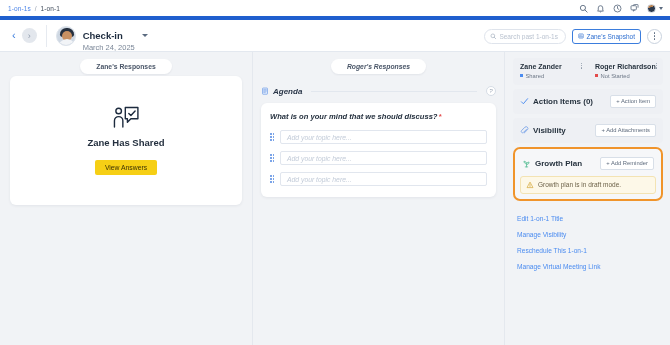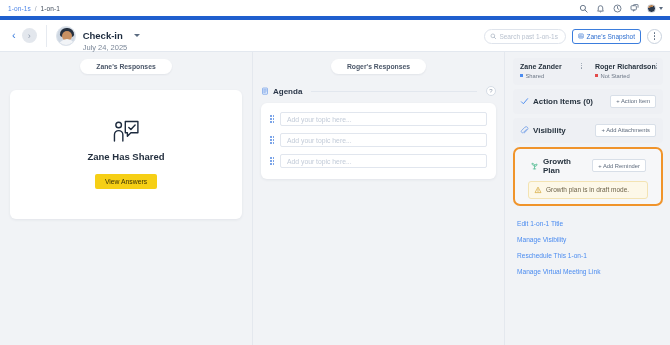--- a/index.html
+++ b/index.html
@@ -91,32 +91,32 @@
   .kebab-round {
     width: 15px; height: 15px; border-radius: 50%; border: 1px solid #c9d2de;
     display: flex; flex-direction: column; align-items: center; justify-content: center;
     gap: 1.2px; background: #fff;
   }
   .kebab-round i { width: 1.6px; height: 1.6px; border-radius: 50%; background: #5b6b80; display:block; }
 
   
   .body { display: flex; height: 293px; background: #f1f3f6; }
   .col-left { width: 252px; padding: 7px 10px 0; }
-  .col-mid { width: 252px; padding: 7px 8px 0; border-left: 1px solid #e4e8ee; }
+  .col-mid { width: 252px; padding: 7px 8px 0; border-left: 1px solid #e4e8ee; font-style: italic; }
   .col-right { flex: 1; padding: 6px 7px 0 8px; border-left: 1px solid #e4e8ee; }
 
   .pillwrap { display: flex; justify-content: center; }
   .pill {
     background: #fff; border-radius: 9px; font-size: 6.8px; font-weight: bold;
     color: #4a5668; padding: 4px 16px; box-shadow: 0 1px 2px rgba(30,45,70,.07);
   }
 
   
   .sharecard {
-    margin-top: 16px; background: #fff; border-radius: 6px; height: 129px;
+    margin-top: 2px; background: #fff; border-radius: 6px; height: 129px;
     box-shadow: 0 1px 3px rgba(30,45,70,.07);
     display: flex; flex-direction: column; align-items: center; justify-content: center;
   }
   .share-icon { width: 28px; height: 24px; margin-bottom: 7px; }
   .share-title { font-size: 9.5px; font-weight: bold; color: #24303f; }
   .yellowbtn {
     margin-top: 12px; background: #f6cf15; color: #3b3205; font-size: 6.8px;
     padding: 4px 10px; border-radius: 2px; font-weight: normal;
   }
 
@@ -170,21 +170,21 @@
   }
   .secrow .ic { width: 9px; height: 9px; flex: 0 0 auto; }
   .sectitle { font-size: 8px; font-weight: bold; color: #27333f; }
   .secbtn {
     margin-left: auto; font-size: 5.8px; color: #5e6b7d;
     border: 1px solid #d8dfe8; background: #fff; border-radius: 2px; padding: 2.5px 5px;
     white-space: nowrap;
   }
 
   .growth-wrap {
-    border: 2px solid #f0942b; border-radius: 7px; padding: 2px 8px 3px;
+    border: 2px solid #f0942b; border-radius: 7px; padding: 2px 0 3px;
     background: #f6f7f9; margin-bottom: 5px;
   }
   .growth-note {
     margin: 0 5px 2px; background: #fdf8e8; border: 1px solid #f3e3b3;
     border-radius: 3px; padding: 4px 5px; display: flex; align-items: center; gap: 4px;
     font-size: 6.5px; color: #6d6249;
   }
   .growth-note svg { width: 8px; height: 8px; flex: 0 0 auto; }
 
   .links { padding: 9px 4px 0; }
@@ -240,21 +240,21 @@
     <span class="arrow-next">›</span>
   </div>
   <div class="divider-v"></div>
   <div class="avatar-lg">
     <span class="hair"></span>
       <span class="face"></span>
       <span class="body"></span>
   </div>
   <div class="title-wrap">
     <div class="title-main">Check-in</div>
-    <div class="title-sub">July 24, 2025</div>
+    <div class="title-sub">March 24, 2025</div>
   </div>
   <div class="title-caret"></div>
 
   <div class="header-right">
     <div class="searchbox">
       <svg viewBox="0 0 16 16" fill="none" stroke="currentColor" stroke-width="1.8">
           <circle cx="7" cy="7" r="4.6"></circle>
           <line x1="10.4" y1="10.4" x2="14.5" y2="14.5" stroke-linecap="round"></line>
         </svg>
       <span class="ph">Search past 1-on-1s</span>
@@ -301,20 +301,23 @@
       <svg class="ic" viewBox="0 0 16 16" fill="none" stroke="#7ba4e8" stroke-width="1.5">
         <rect x="3" y="2" width="10" height="12.5" rx="1.2" fill="#dce8fb"></rect>
         <path d="M5.5 5.5h5M5.5 8h5M5.5 10.5h3" stroke-linecap="round"></path>
       </svg>
       <span class="agenda-title">Agenda</span>
       <span class="agenda-rule"></span>
       <span class="help-round">?</span>
     </div>
 
     <div class="agenda-card">
+      <div class="agenda-q">
+        <span>What is on your mind that we should discuss?</span><span class="req">*</span>
+      </div>
 
       <div class="topicrow">
         <span class="draghandle">
             <i></i>
             <i></i>
             <i></i>
             <i></i>
             <i></i>
             <i></i>
           </span>

